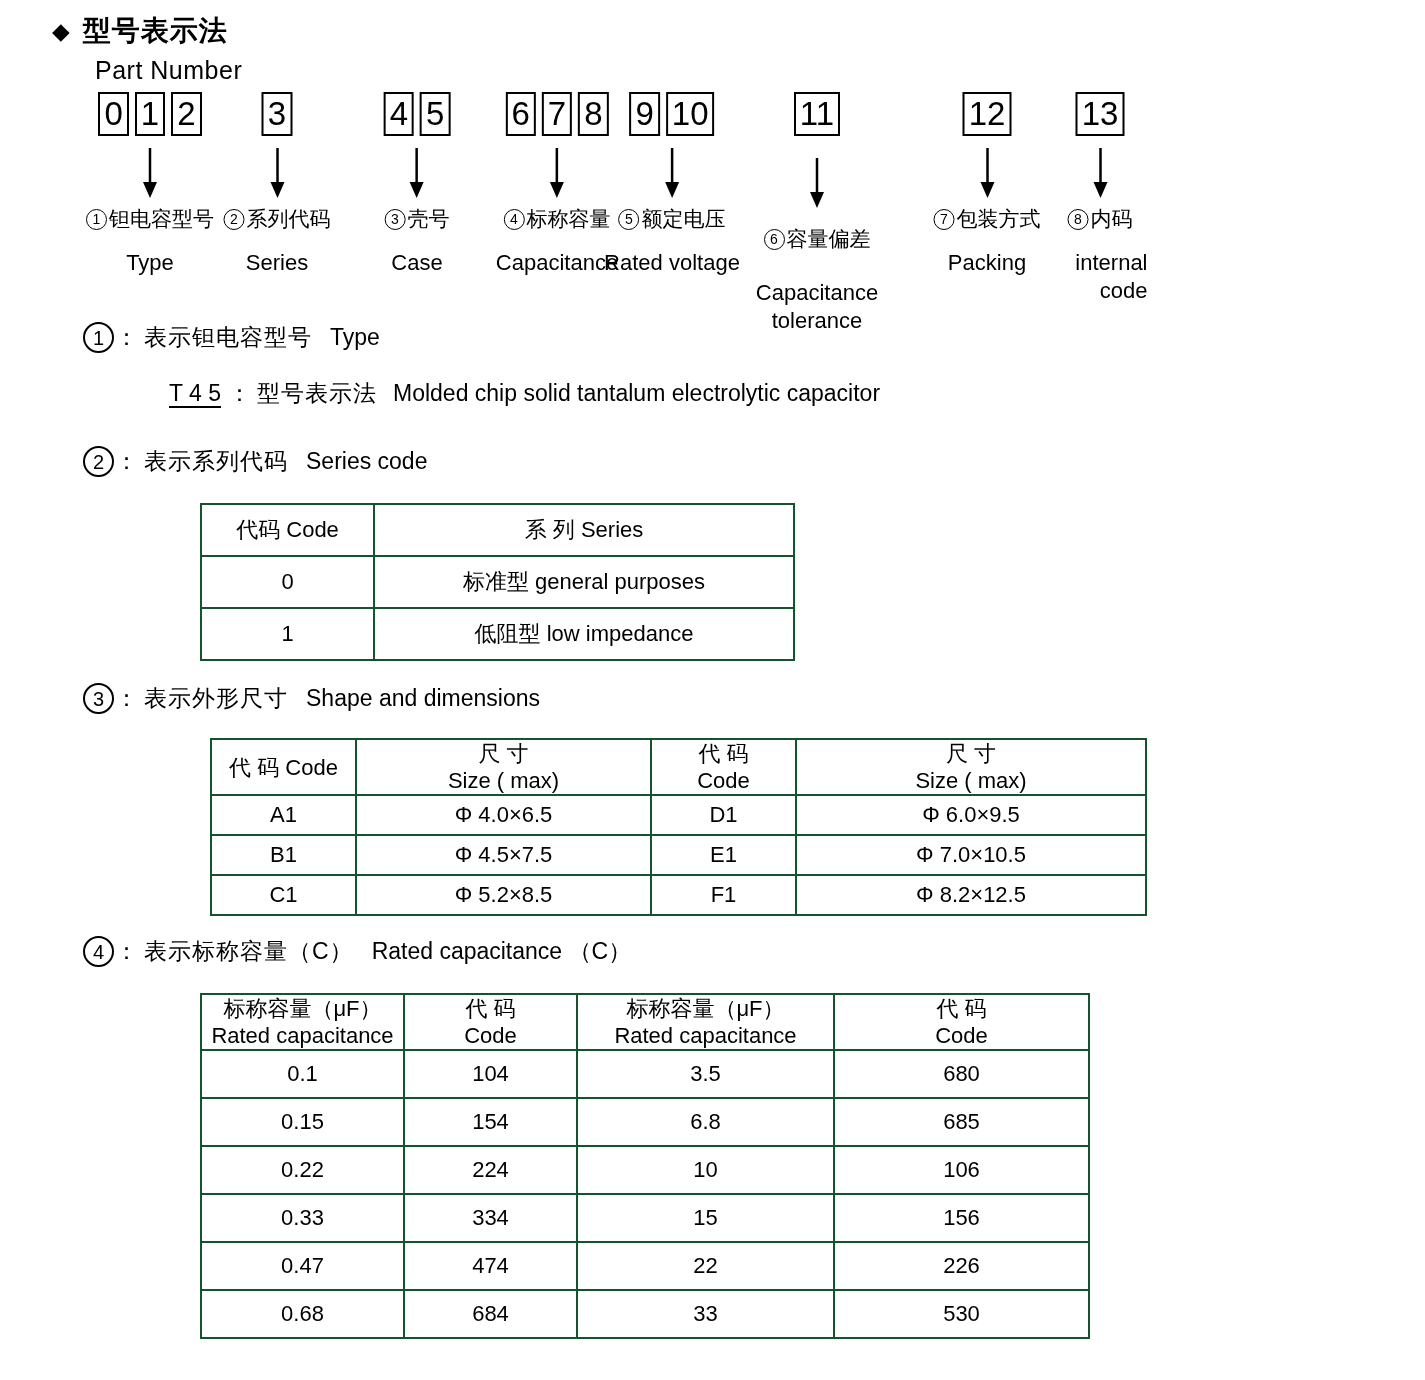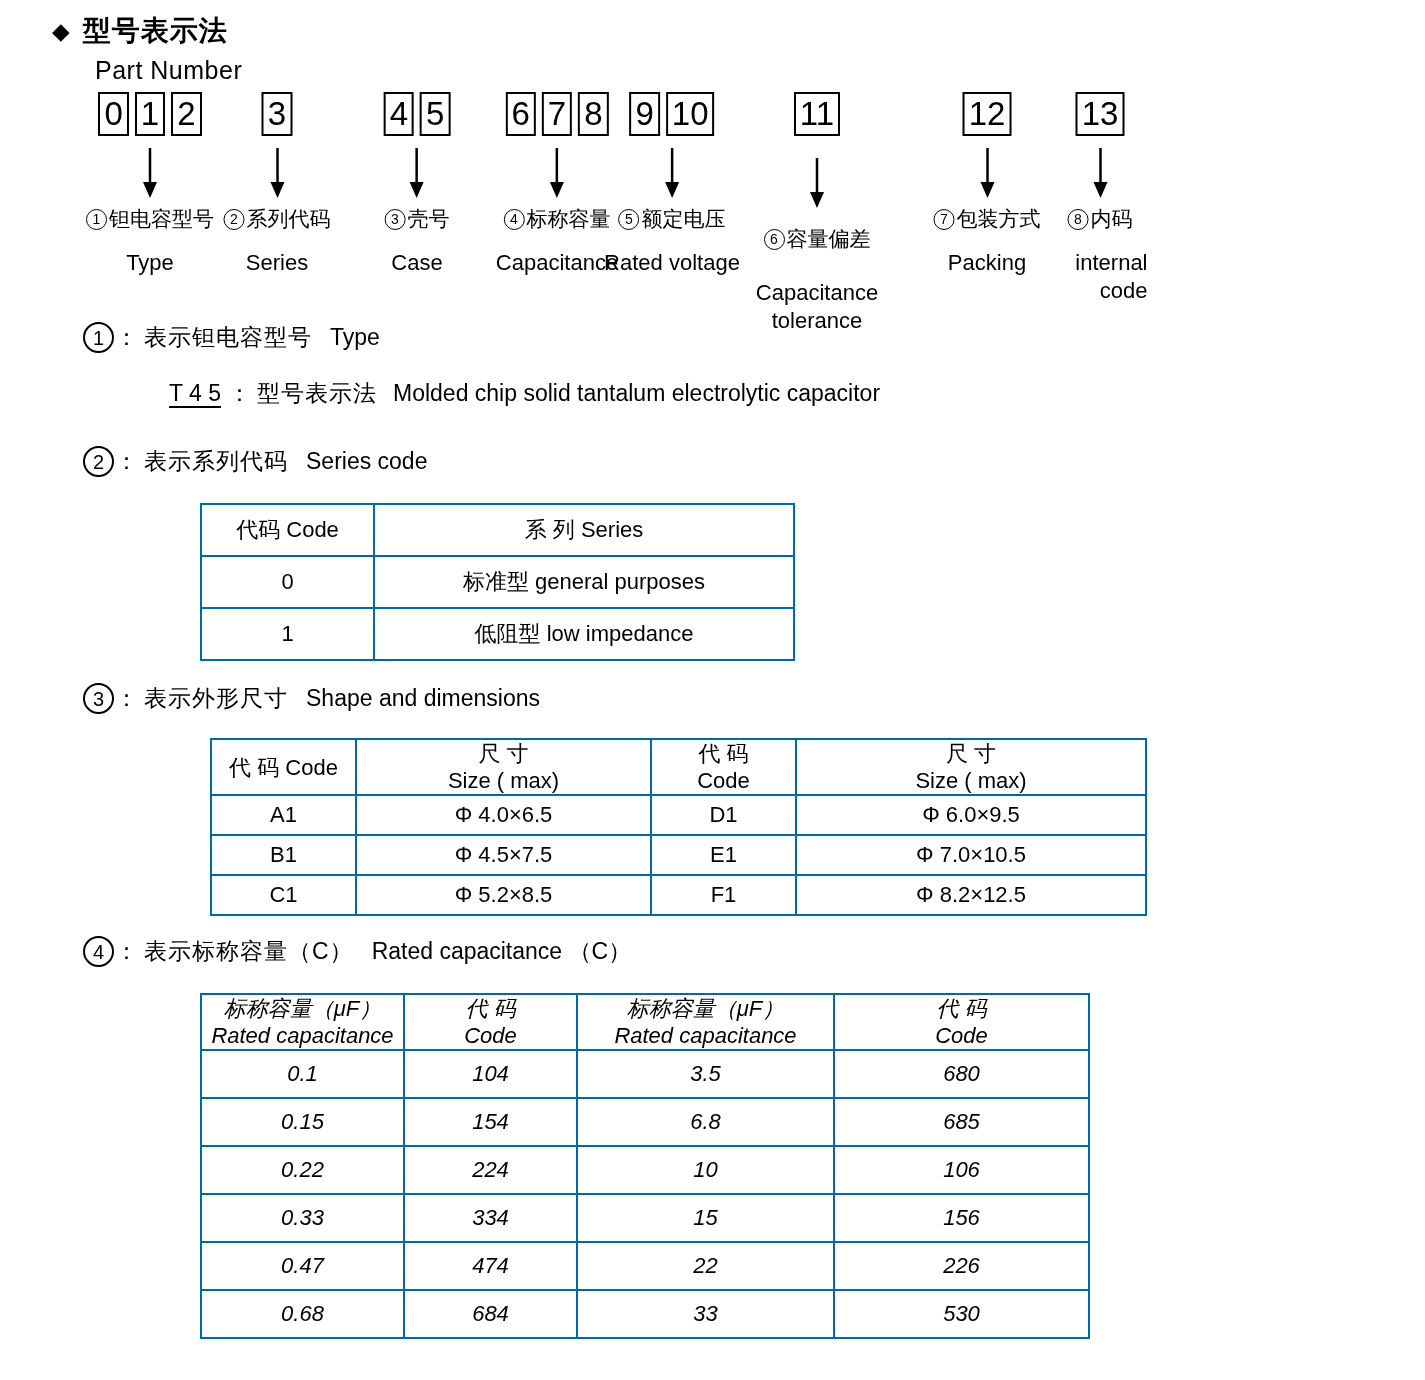--- a/index.html
+++ b/index.html
@@ -59,33 +59,33 @@
   .sh-4 { left:83px; top:936px; }
 
   .t45-line { position:absolute; left:127px; top:378px; font-size:23px; display:flex; align-items:baseline;margin-left:42px; }
   .t45-code { text-decoration:underline; text-underline-offset:5px; padding-right:6px; }
   .t45-cn { letter-spacing:1px; }
   .t45-en { margin-left:16px; }
 
   
   table.tbl { position:absolute; border-collapse:collapse; table-layout:fixed; }
   .tbl th, .tbl td {
-    border:2px solid #0369a1; font-weight:normal; text-align:center;
+    border:2px solid #14532d; font-weight:normal; text-align:center;
     vertical-align:middle; font-size:22px; padding:0; overflow:hidden;
   }
   .hline { line-height:27px; }
 
   .tbl-2 { left:200px; top:503px; width:593px; }
   .tbl-2 th, .tbl-2 td { height:52px; }
 
   .tbl-3 { left:210px; top:738px; width:935px; }
   .tbl-3 th { height:54px; }
   .tbl-3 td { height:40px; }
 
-  .tbl-4 { left:200px; top:993px; width:888px;font-style:italic; }
+  .tbl-4 { left:200px; top:993px; width:888px; }
   .tbl-4 th { height:50px; }
   .tbl-4 td { height:48px; }
 </style>
 </head>
 <body>
 
 <div class="title-block">
   <div class="title-cn">
     <span class="diamond">◆</span>
     <span>型号表示法</span>

